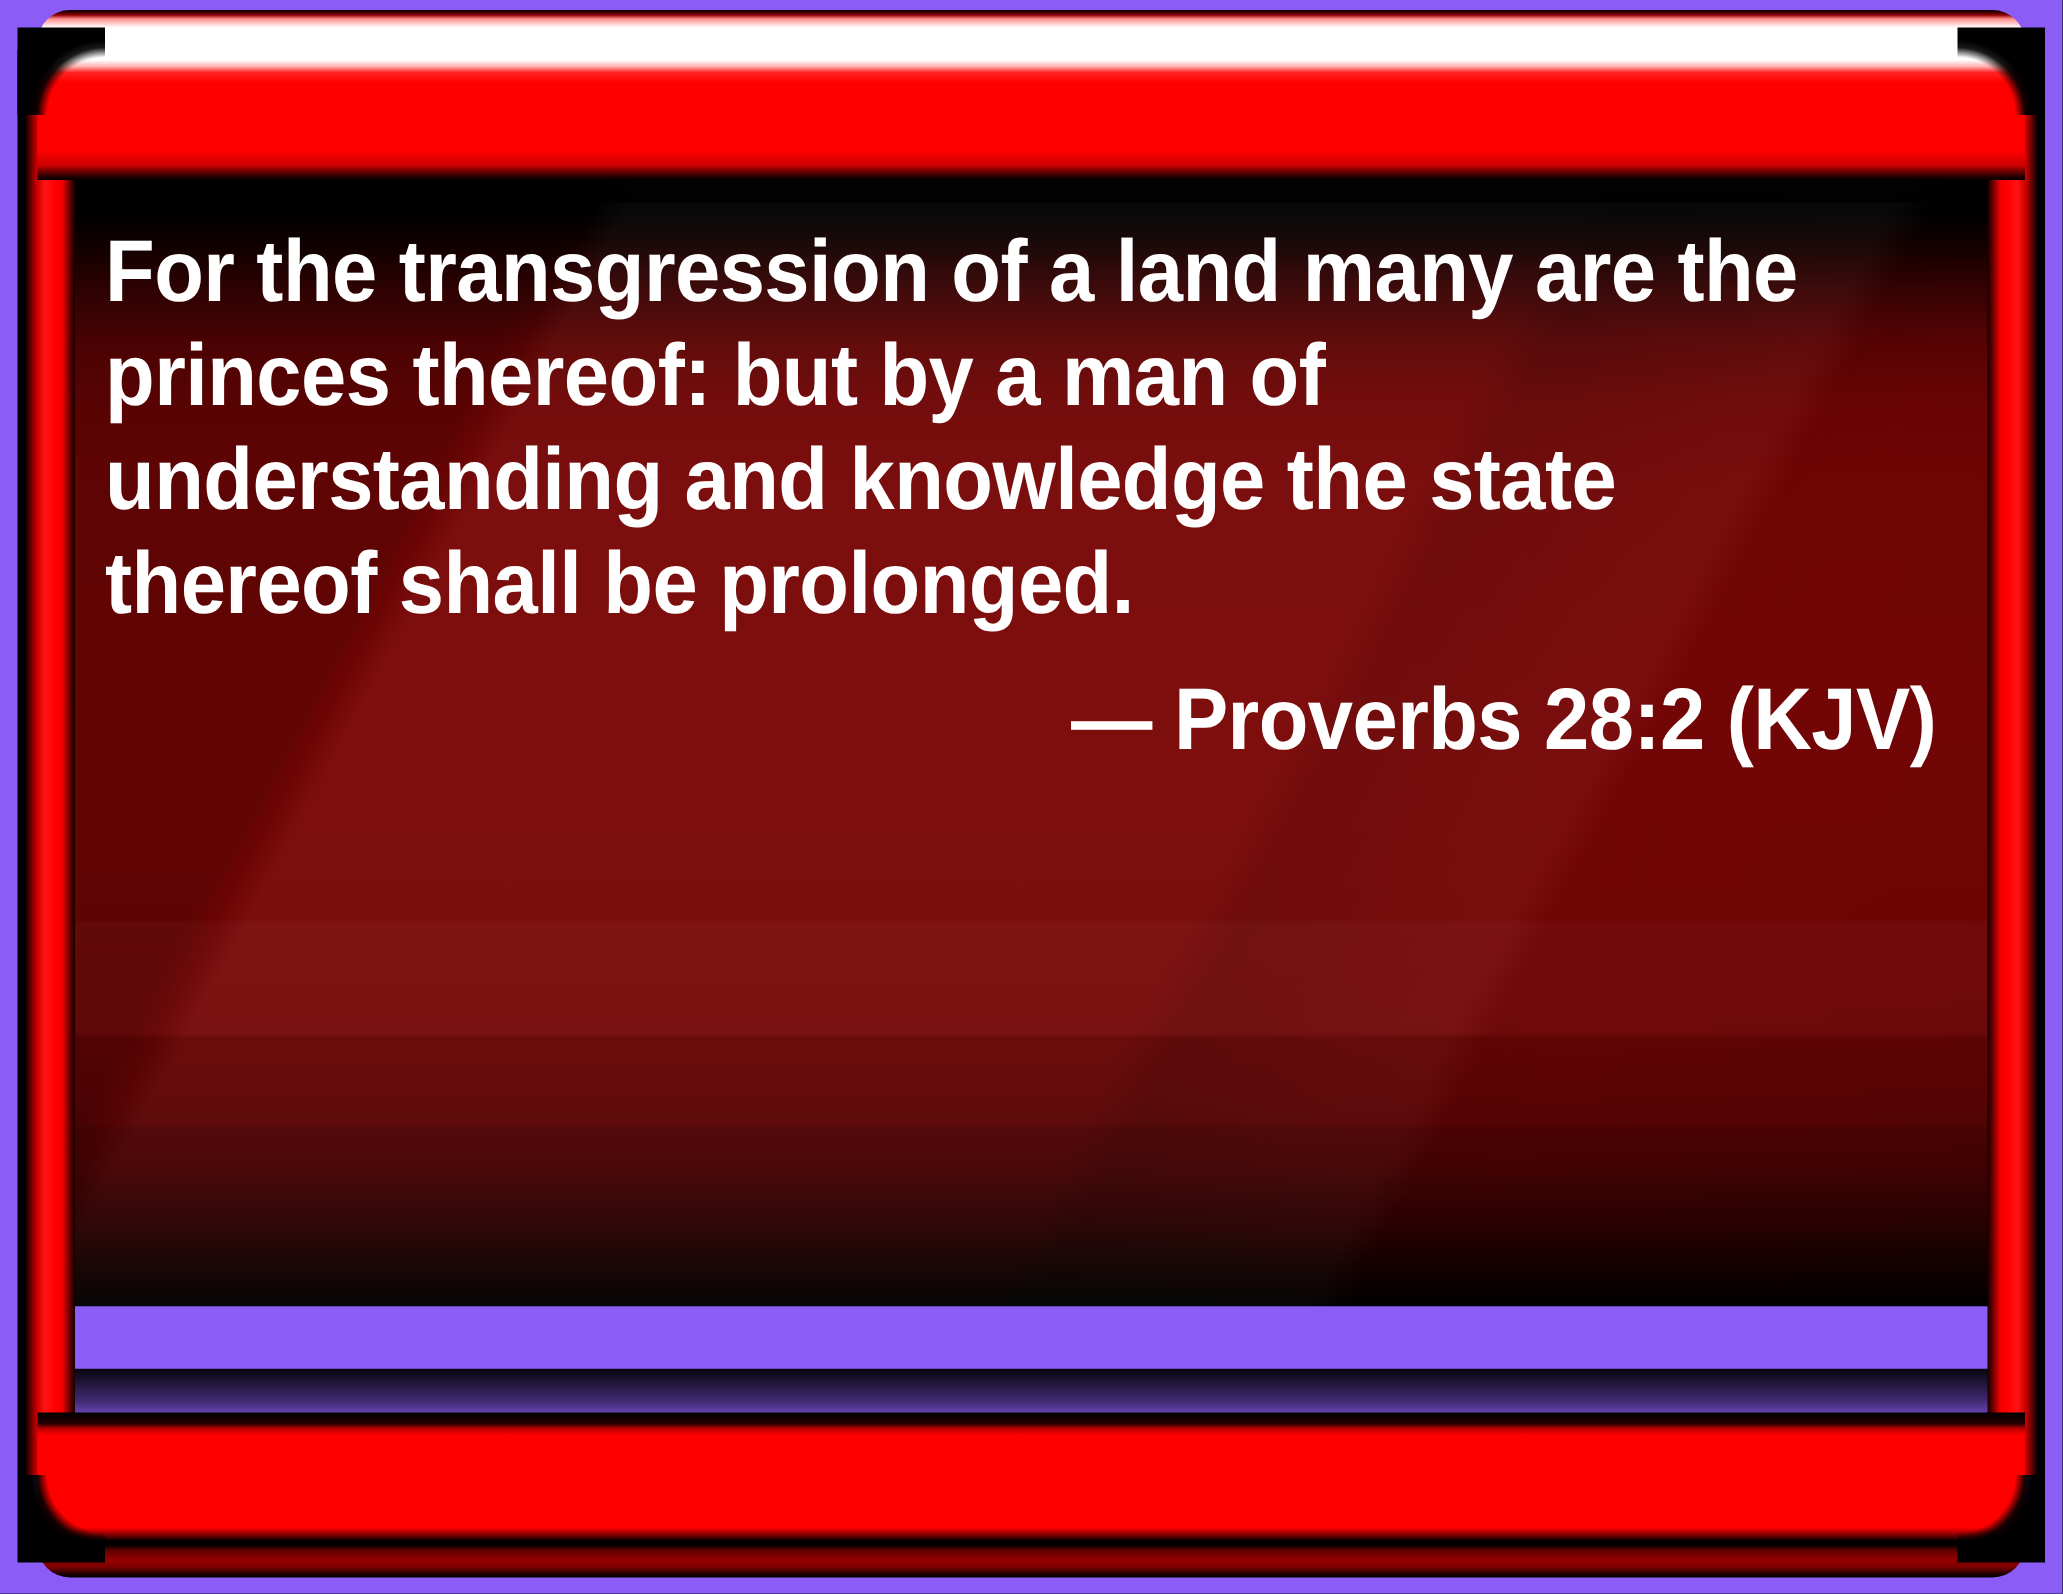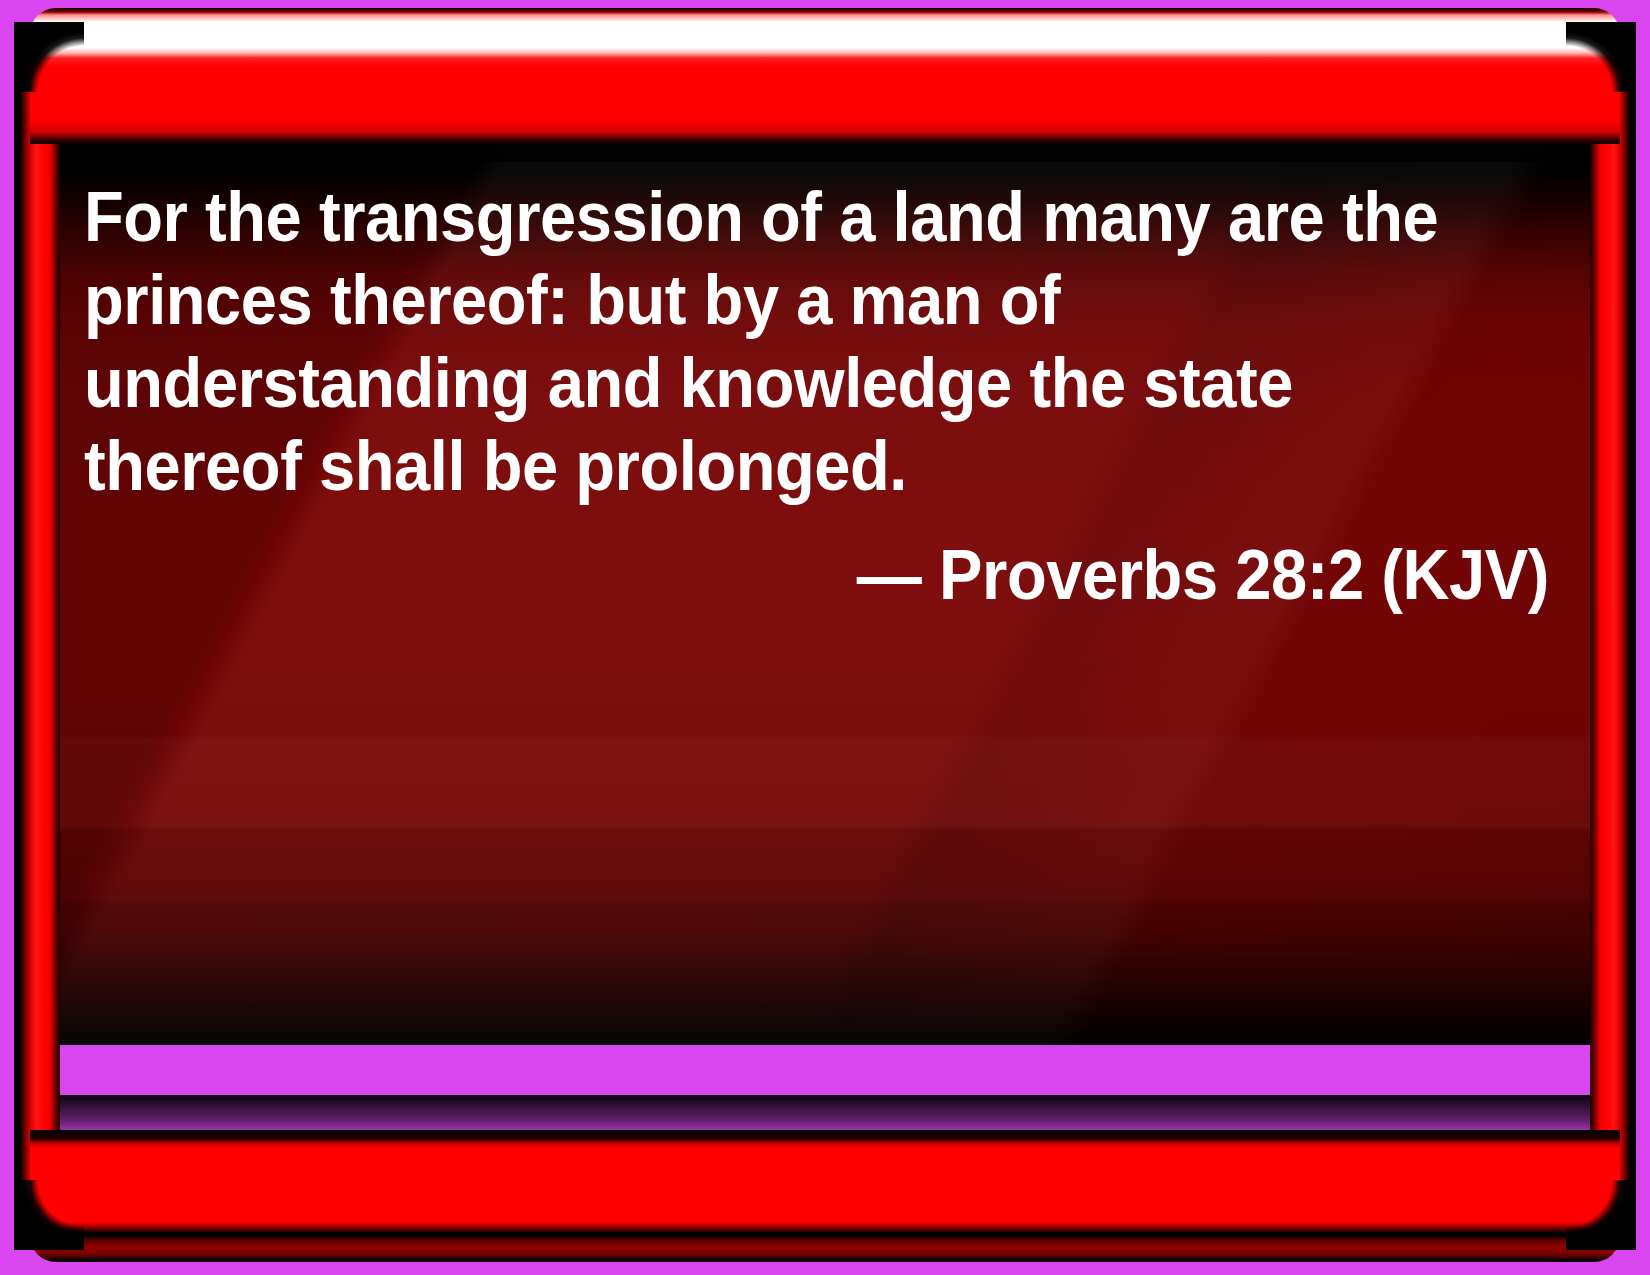--- a/index.html
+++ b/index.html
@@ -5,21 +5,21 @@
   html, body {
     margin: 0;
     padding: 0;
     background: #000000;
   }
 
   #slide {
     position: relative;
     width: 1650px;
     height: 1275px;
-    background: #d946ef;
+    background: #8b5cf6;
     overflow: hidden;
     font-family: "Liberation Sans", sans-serif;
   }
 
   
   .content-panel {
     position: absolute;
     left: 44px;
     top: 135px;
     width: 1562px;

